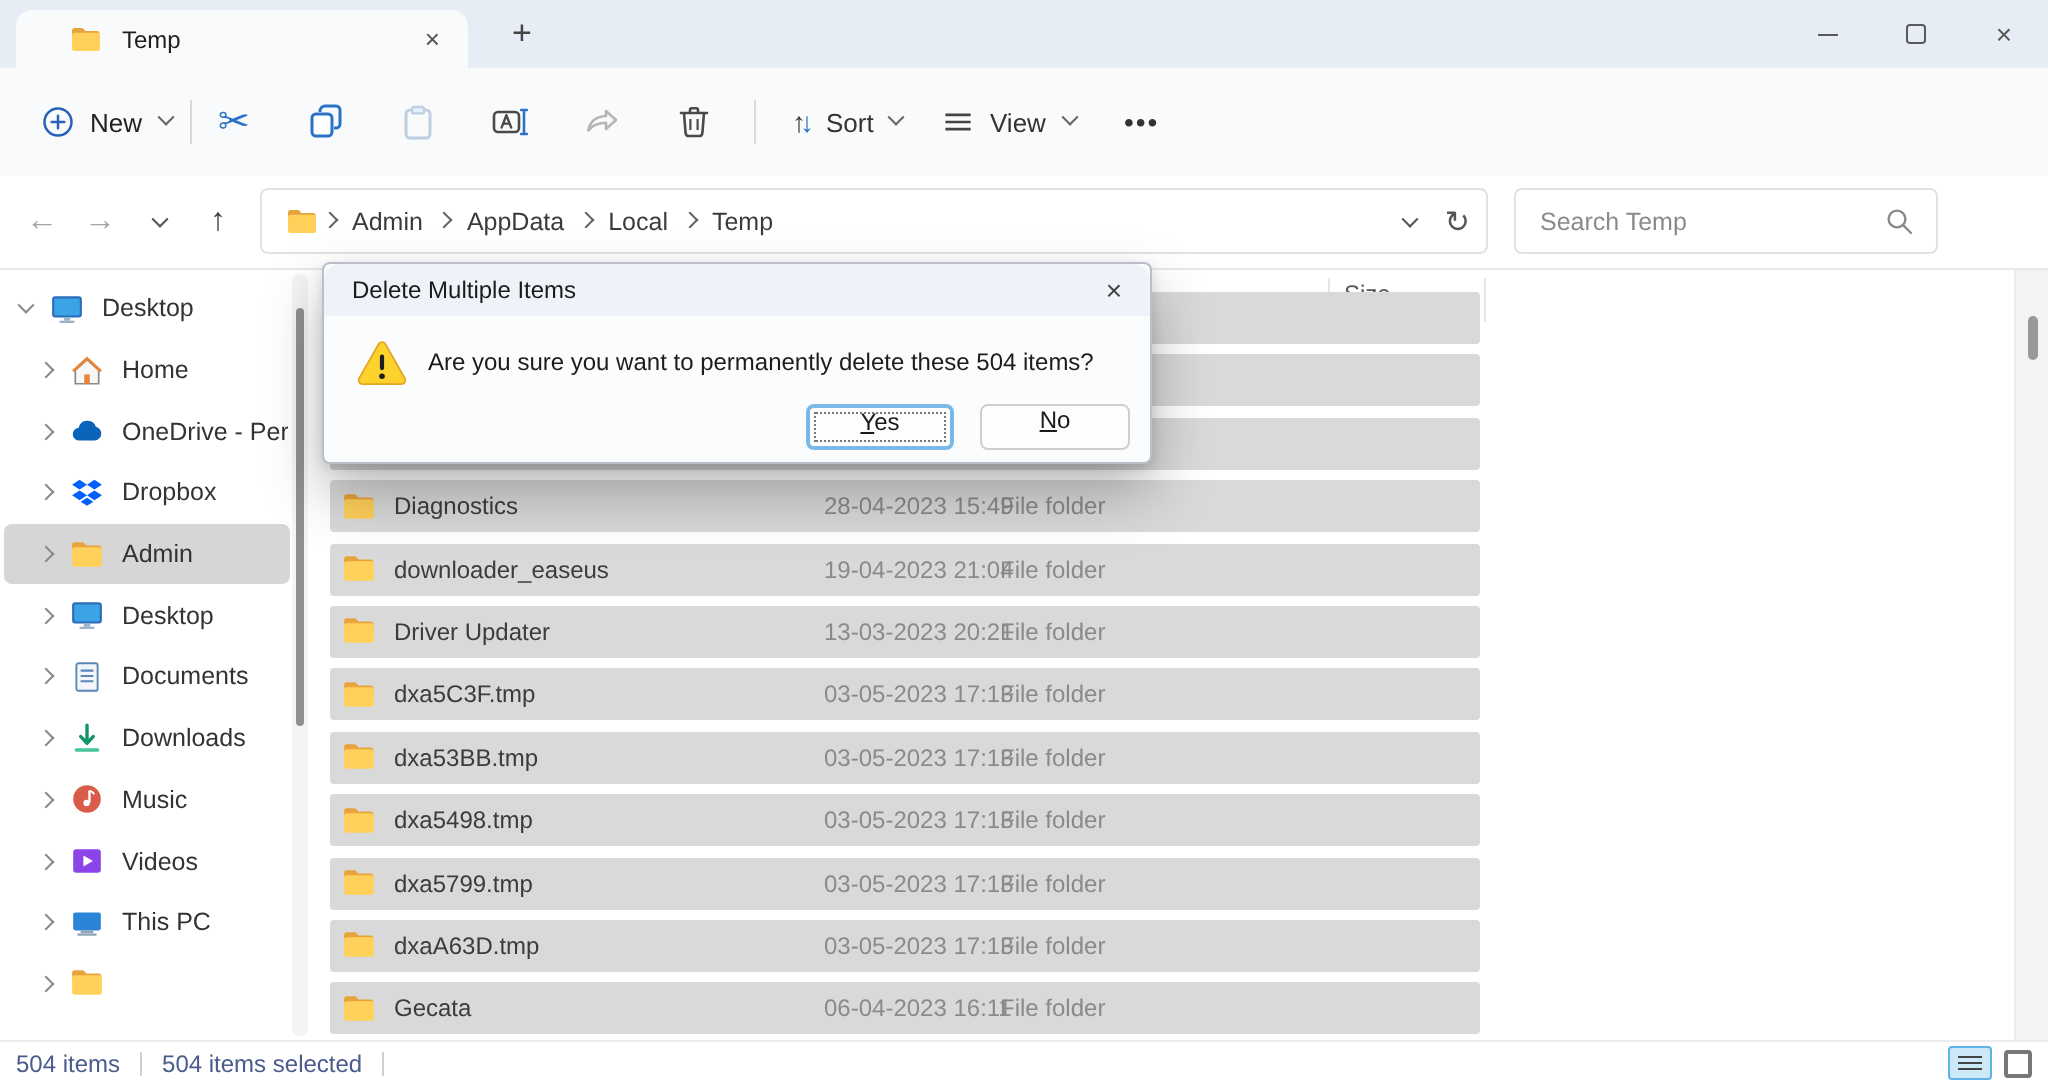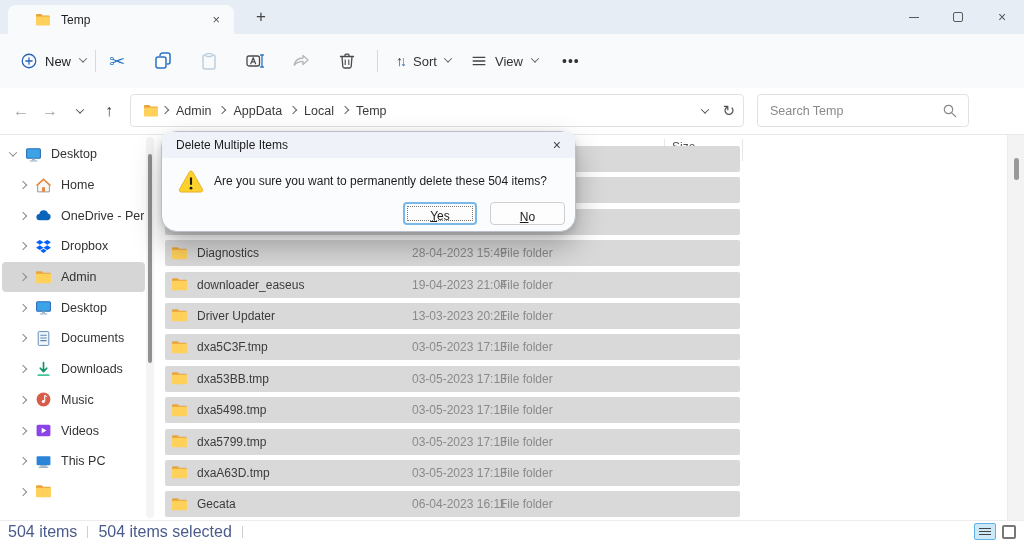--- a/index.html
+++ b/index.html
@@ -93,40 +93,40 @@
   .row-date { position:absolute; left:247px; font-size:12px; color:#8a8a8a; top:6px; }
   .row-type { position:absolute; left:335px; font-size:12px; color:#8a8a8a; top:6px; }
 
   
   .v-scroll { position:absolute; right:0; top:0; width:17px; height:100%; background:#f3f3f3;
               border-left:1px solid #ececec; }
   .v-thumb { position:absolute; left:6px; top:23px; width:5px; height:22px; background:#999; border-radius:2.5px; }
 
   
   .dialog { position:absolute; left:161px; top:131px; width:415px; height:101px; background:#fbfcfd;
-            border:1px solid #b9bec8; border-radius:16px; box-shadow:0 14px 30px rgba(0,0,0,.28),0 2px 6px rgba(0,0,0,.12);
+            border:1px solid #b9bec8; border-radius:4px; box-shadow:0 14px 30px rgba(0,0,0,.28),0 2px 6px rgba(0,0,0,.12);
             z-index:50; }
   .dlg-titlebar { height:26px; display:flex; align-items:center; padding:0 12px 0 14px; background:#eff3f9;
                   border-radius:8px 8px 0 0; }
   .dlg-title { font-size:12px; color:#1b1b1b; flex:1; }
   .dlg-close { color:#444; font-size:14px; padding:0 2px; }
   .dlg-warning { position:absolute; left:15px; top:36px; width:28px; height:28px; }
   .dlg-message { position:absolute; left:52px; top:42px; font-size:12px; color:#1c1c1c; }
   .dlg-btn { position:absolute; top:70px; height:23px; background:#fdfdfd; border-radius:4px; font-size:12px;
-             color:#1b1b1b; display:flex; align-items:flex-end; justify-content:center;
+             color:#1b1b1b; display:flex; align-items:flex-start; justify-content:center;
              font-family:"Liberation Sans","DejaVu Sans",sans-serif; }
   .dlg-yes { left:241px; width:74px; border:2px solid #7ab8e8; outline:1px dotted #777; outline-offset:-5px; }
   .dlg-no { left:328px; width:75px; border:1px solid #cfcfcf; }
   .dlg-btn .lbl { display:block; }
   .dlg-btn .lbl::first-letter { text-decoration:underline; }
 
   
   .statusbar { position:absolute; bottom:0; left:0; right:0; height:22px; background:#fff;
                border-top:1px solid #ececec; display:flex; align-items:center; padding:0 8px; }
-  .status-text { font-size:16px; color:#4a5b8c; }
+  .status-text { font-size:12px; color:#4a5b8c; }
   .status-div { width:1px; height:12px; background:#cfcfcf; margin:0 10px; }
   .status-right { margin-left:auto; display:flex; align-items:center; gap:6px; }
   .view-toggle-details { width:22px; height:17px; background:#cde8f7; border:1px solid #5fb2e4; border-radius:2px;
                          display:flex; align-items:center; justify-content:center; }
   .vt-lines { width:12px; }
   .vt-lines div { height:1.4px; background:#444; margin:1.6px 0; }
   .view-toggle-thumb { width:14px; height:14px; border:2px solid #777; border-radius:2px; background:#fff; }
 </style>
 </head>
 <body>

